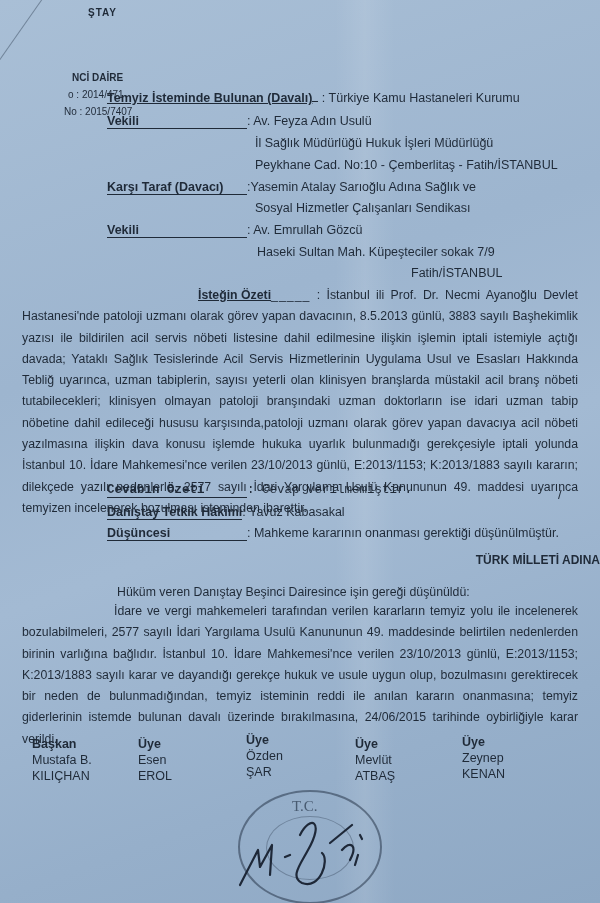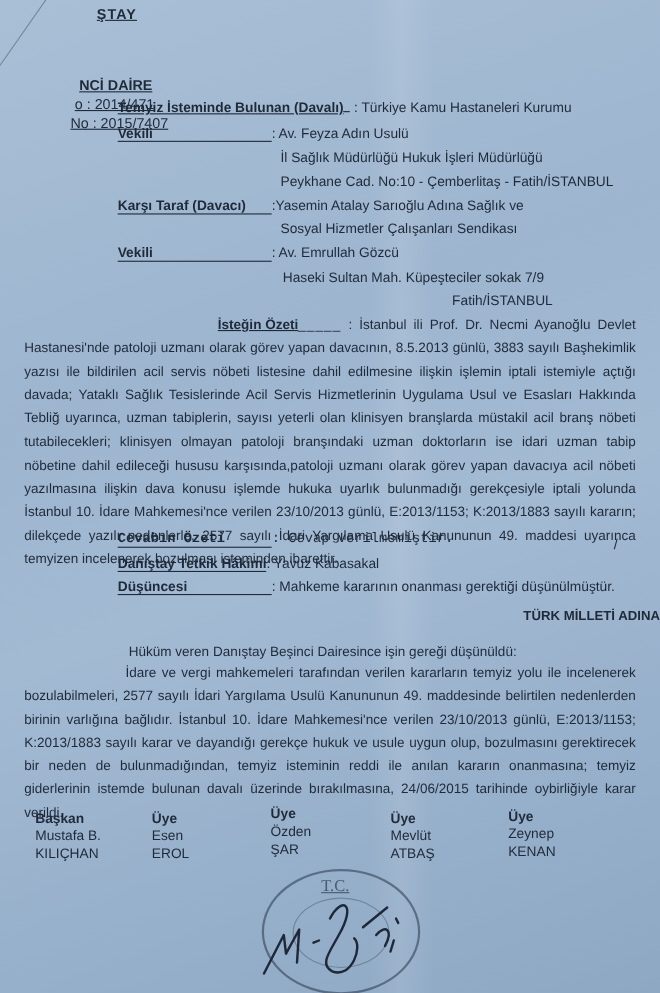--- a/index.html
+++ b/index.html
@@ -10,39 +10,39 @@
     color: #1f2a38;
   }
   .fold {
     position: absolute; left: 48px; top: -10px; width: 1px; height: 120px;
     background: rgba(70,85,105,0.55); transform: rotate(35deg); transform-origin: top left;
   }
   .crease {
     position: absolute; top: 0; bottom: 0; left: 335px; width: 60px;
     background: linear-gradient(90deg, rgba(255,255,255,0) 0%, rgba(255,255,255,0.10) 50%, rgba(255,255,255,0) 100%);
   }
-  .header { position: absolute; left: 64px; top: 4px; font-size: 13px; line-height: 17px; text-decoration: underline; }
+  .header { position: absolute; left: 64px; top: 4px; font-size: 10px; line-height: 17px; }
   .header .bold { font-weight: bold; letter-spacing: 1px; }
   .header .daire { font-weight: bold; }
   .abs { position: absolute; white-space: nowrap; font-size: 12.5px; }
   .lbl { font-weight: bold; text-decoration: underline; display: inline-block; }
   .ul-line { display:inline-block; border-bottom: 1.3px solid #1f2a38; }
   .para { position: absolute; left: 22px; width: 556px; font-size: 12.3px; line-height: 21.3px; text-align: justify; }
   .center-title { position: absolute; left: 0; width: 600px; top: 553px; text-align: right; font-weight: bold; font-size: 12px; }
   .sig { position: absolute; top: 736px; font-size: 12.5px; line-height: 16px; }
   .sig .role { font-weight: bold; }
   .stamp {
     position: absolute; left: 238px; top: 790px; width: 140px; height: 110px;
     border: 2px solid rgba(40,55,75,0.55); border-radius: 50%;
   }
   .stamp-inner {
     position: absolute; left: 26px; top: 24px; width: 86px; height: 62px;
     border: 1px solid rgba(40,55,75,0.35); border-radius: 50%;
   }
-  .stamp-tc { position: absolute; left: 52px; top: 6px; font-family: "Liberation Serif", serif; font-size: 15px; color: rgba(40,55,75,0.7); text-decoration: underline; }
+  .stamp-tc { position: absolute; left: 52px; top: 6px; font-family: "Liberation Serif", serif; font-size: 15px; color: rgba(40,55,75,0.7); }
   .signature { position: absolute; left: 230px; top: 805px; }
   .mark { position: absolute; left: 558px; top: 487px; font-size: 13px; }
 </style>
 </head>
 <body>
 
 <div class="crease"></div>
 <div class="fold"></div>
 
 <div class="header">

